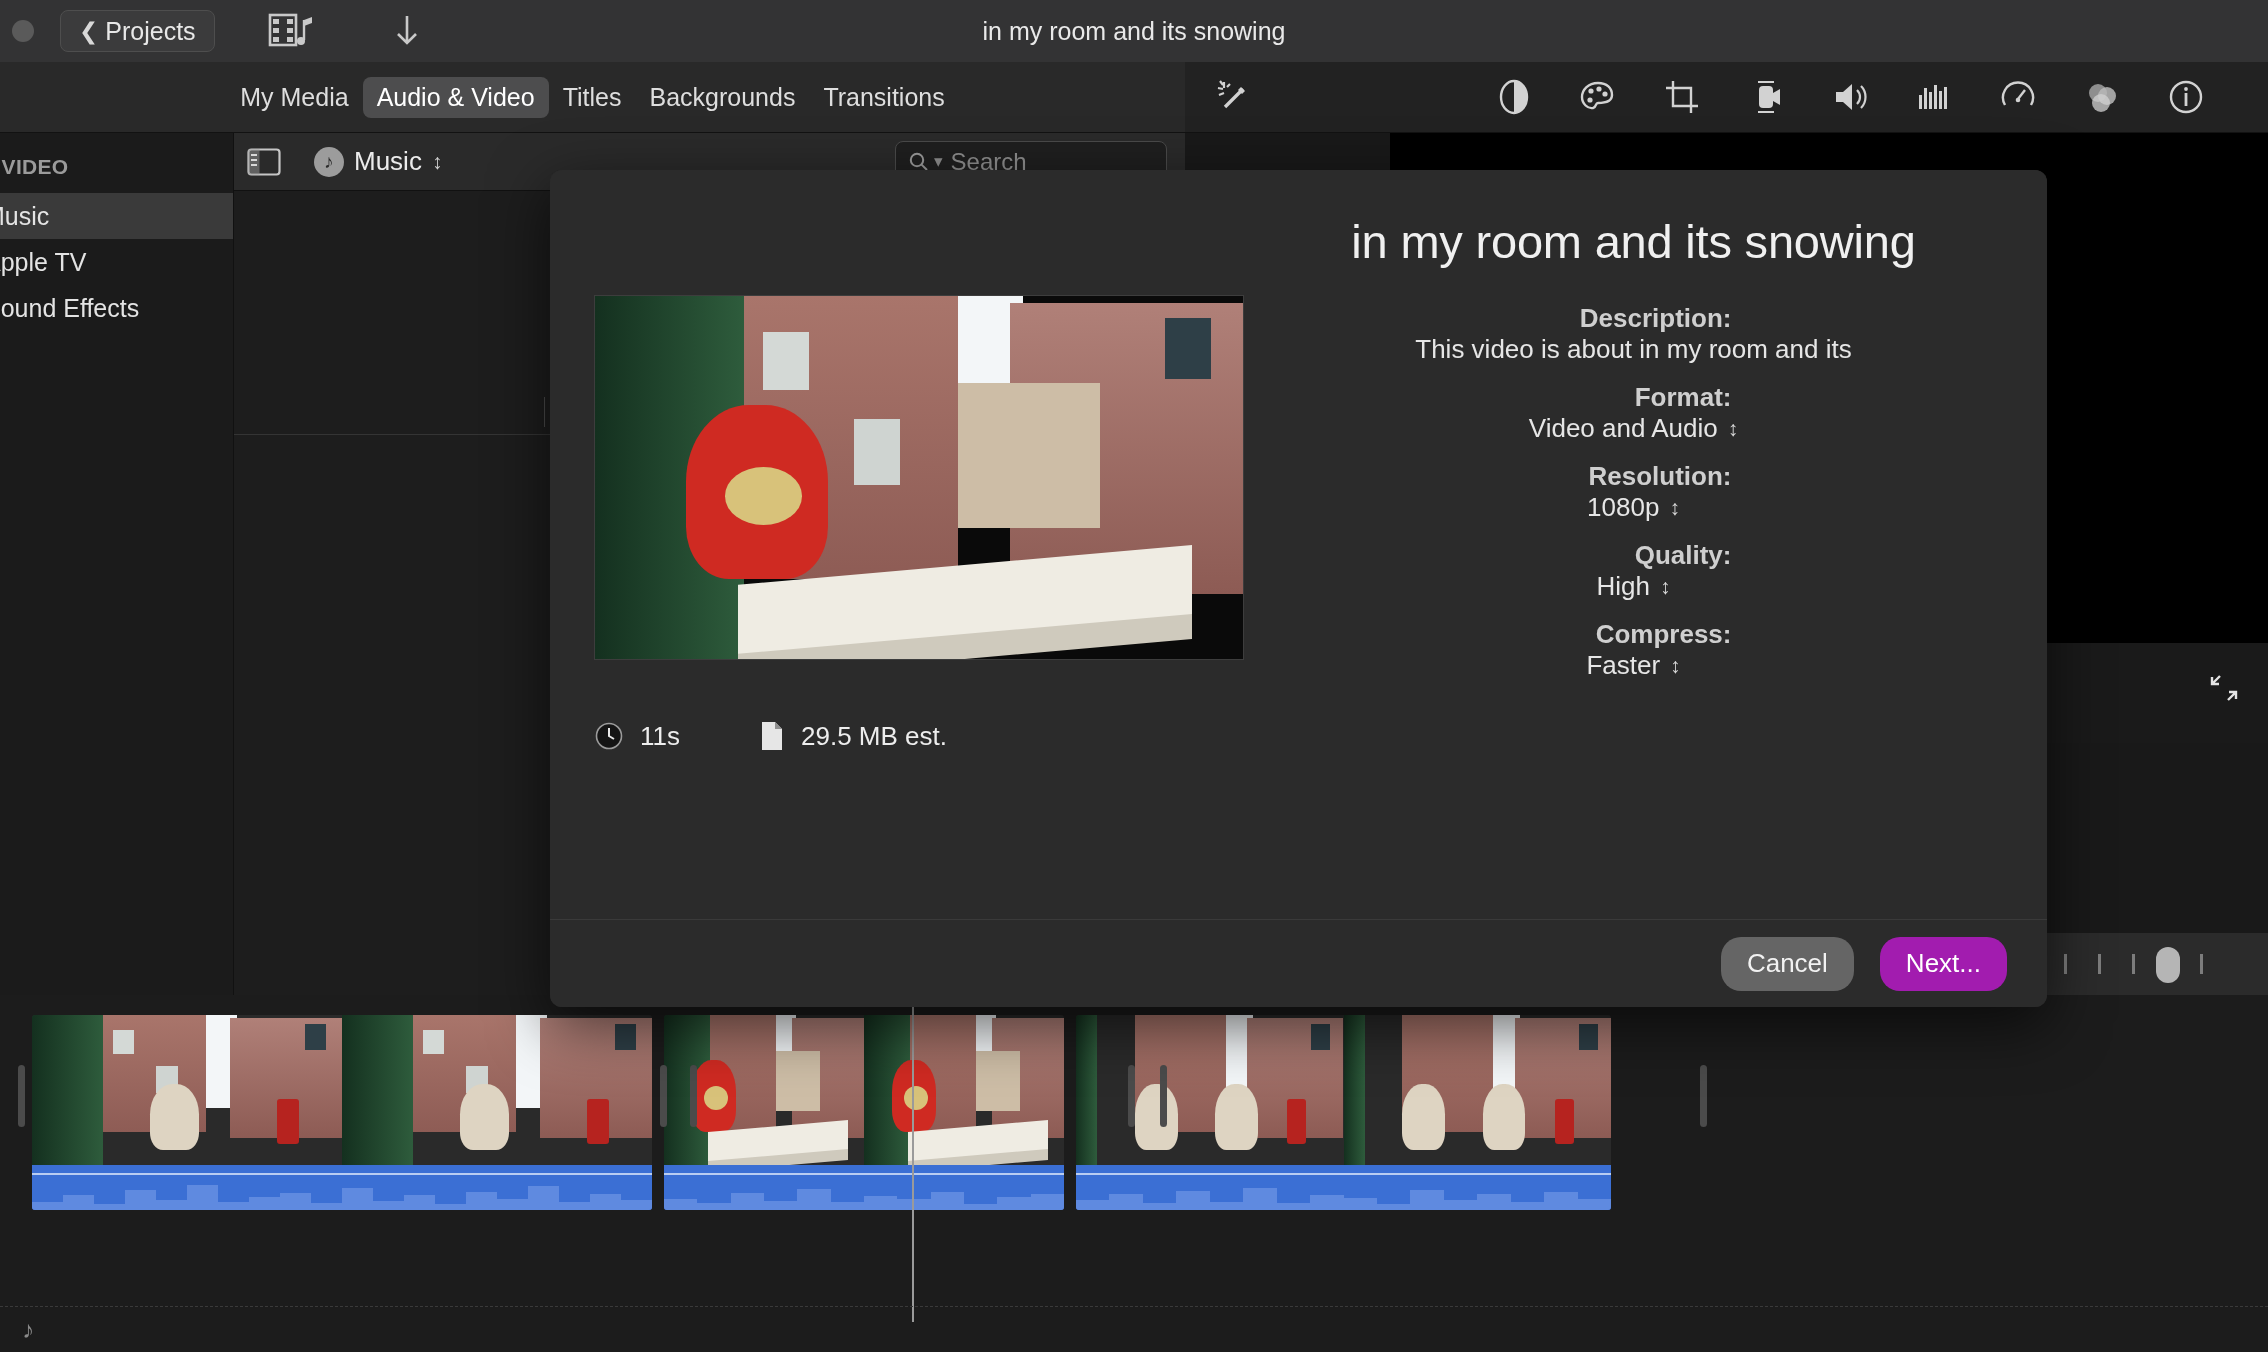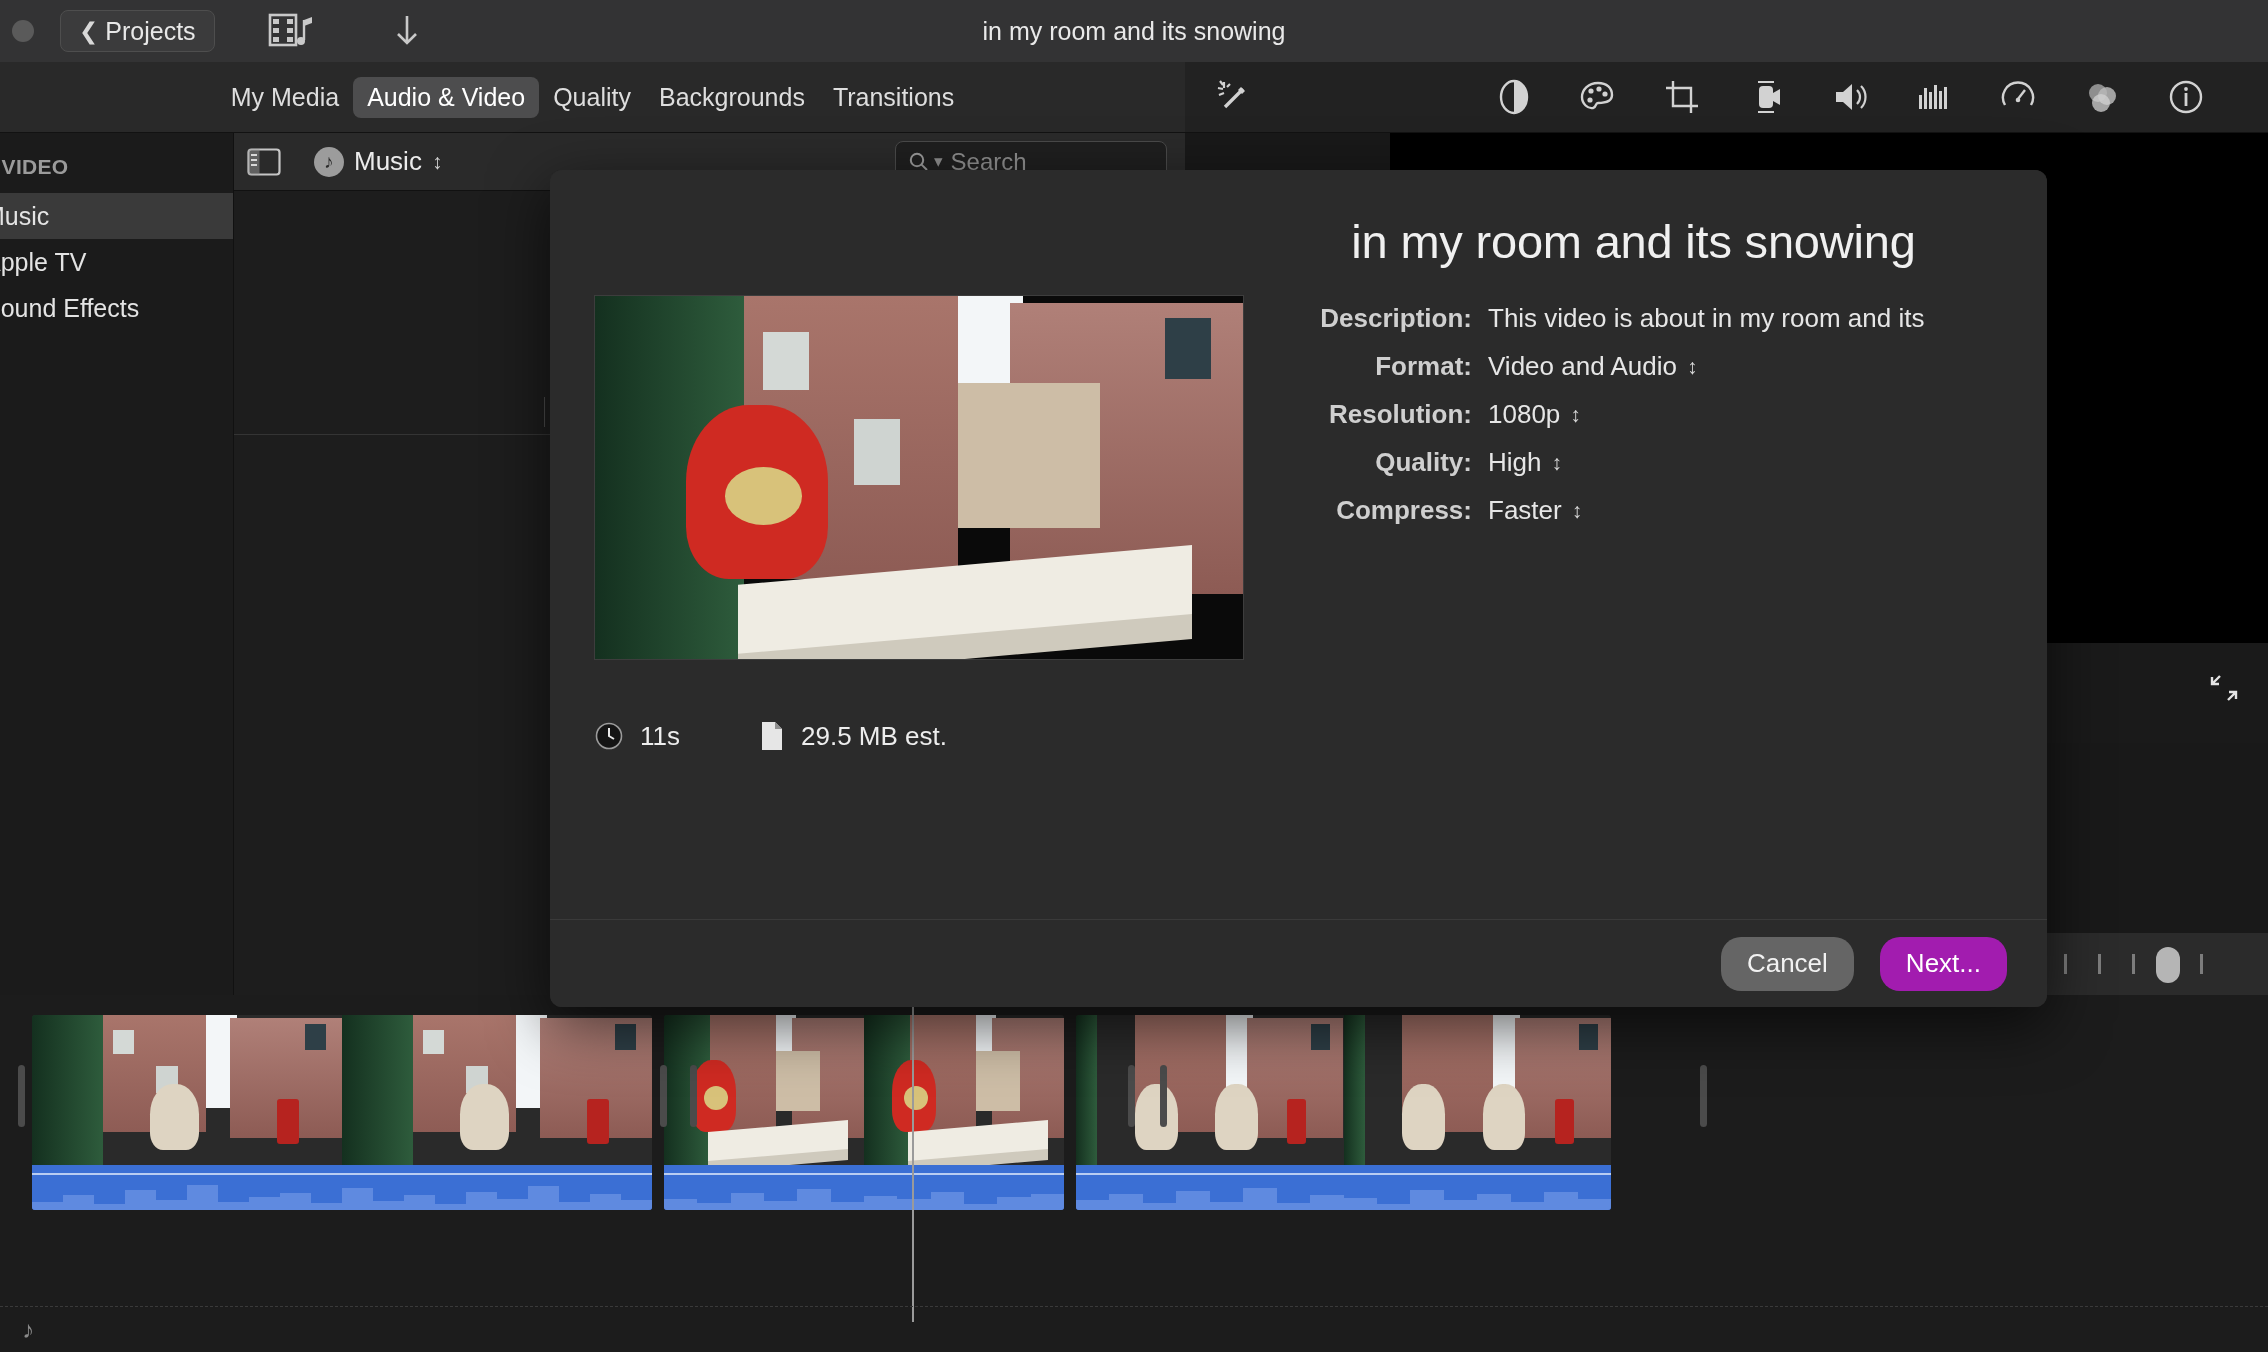--- a/index.html
+++ b/index.html
@@ -139,21 +139,21 @@
     color:#dcdcdc; font-size:25px; font-weight:bold;
     border-bottom:1px solid #151515;
   }
   .dlg-body { position:relative; height:690px; background:#2b2b2b; }
   .dlg-thumb {
     position:absolute; left:44px; top:125px; width:650px; height:365px;
     border:1px solid #3d3d3d; overflow:hidden; background:#0a0a0a;
   }
   .dlg-right { position:absolute; left:710px; top:30px; right:40px; }
   .dlg-h1 { color:#f0f0f0; font-size:47px; font-weight:400; text-align:center; margin:14px 0 34px 0; letter-spacing:-.2px; }
-  .meta-row { display:flex; align-items:center; margin-bottom:17px; font-size:26px; }
+  .meta-row { display:flex; align-items:center; margin-bottom:17px; font-size:26px;flex-direction:column; }
   .meta-lbl { width:228px; text-align:right; color:#cfcfcf; font-weight:bold; padding-right:16px; white-space:nowrap; }
   .meta-val { color:#e6e6e6; display:flex; align-items:center; gap:10px; white-space:nowrap; }
   .meta-val .updown2 { font-size:21px; color:#d8d8d8; }
 
   .dlg-stats { position:absolute; left:44px; top:550px; display:flex; align-items:center; gap:79px; }
   .stat { display:flex; align-items:center; gap:16px; color:#ededed; font-size:26px; }
 
   .dlg-footer {
     position:absolute; left:0; bottom:0; width:100%; height:88px;
     background:#2b2b2b; border-top:1px solid #3a3a3a;
@@ -217,21 +217,21 @@
         <path d="M17 6 L17 32 M8 24 L17 33 L26 24" stroke="#c9c9c9" stroke-width="2.6" fill="none"></path>
       </svg>
     </div>
   </div>
   <div class="win-title">in my room and its snowing</div>
 
   <div class="secondrow">
     <div class="tabs-pane">
       <div class="tab">My Media</div>
       <div class="tab active">Audio &amp; Video</div>
-      <div class="tab">Quality</div>
+      <div class="tab">Titles</div>
       <div class="tab">Backgrounds</div>
       <div class="tab">Transitions</div>
     </div>
     <div class="insp-pane">
       <div class="wand-wrap">
         <svg width="44" height="44" viewBox="0 0 44 44">
           <path d="M14 32 L32 14" stroke="#d2d2d2" stroke-width="3.4" fill="none"></path>
           <path d="M30 12 L34 16 L31 19 L27 15 Z" fill="#d2d2d2"></path>
           <path d="M13 7 L13 13 M7 13 L12 14 M9 6 L12 10 M19 9 L16 12 M8 20 L13 18" stroke="#d2d2d2" stroke-width="2.2" fill="none"></path>
         </svg>

